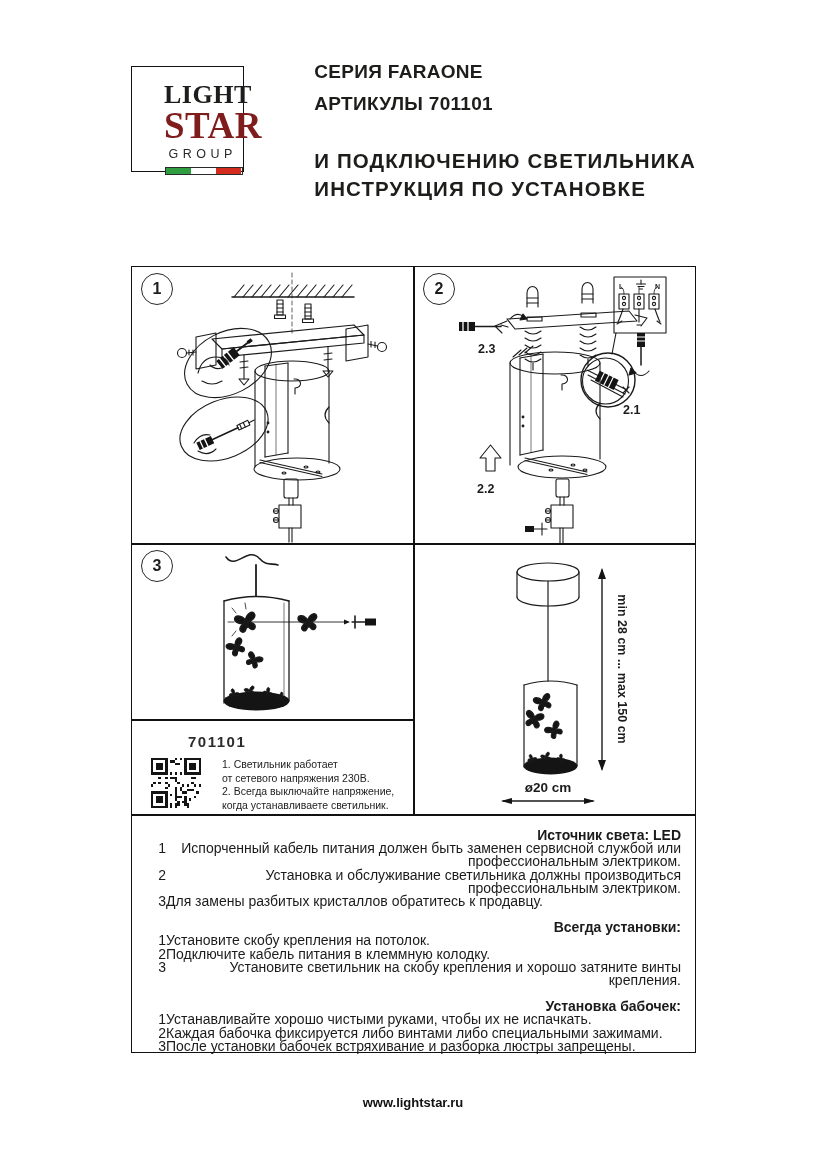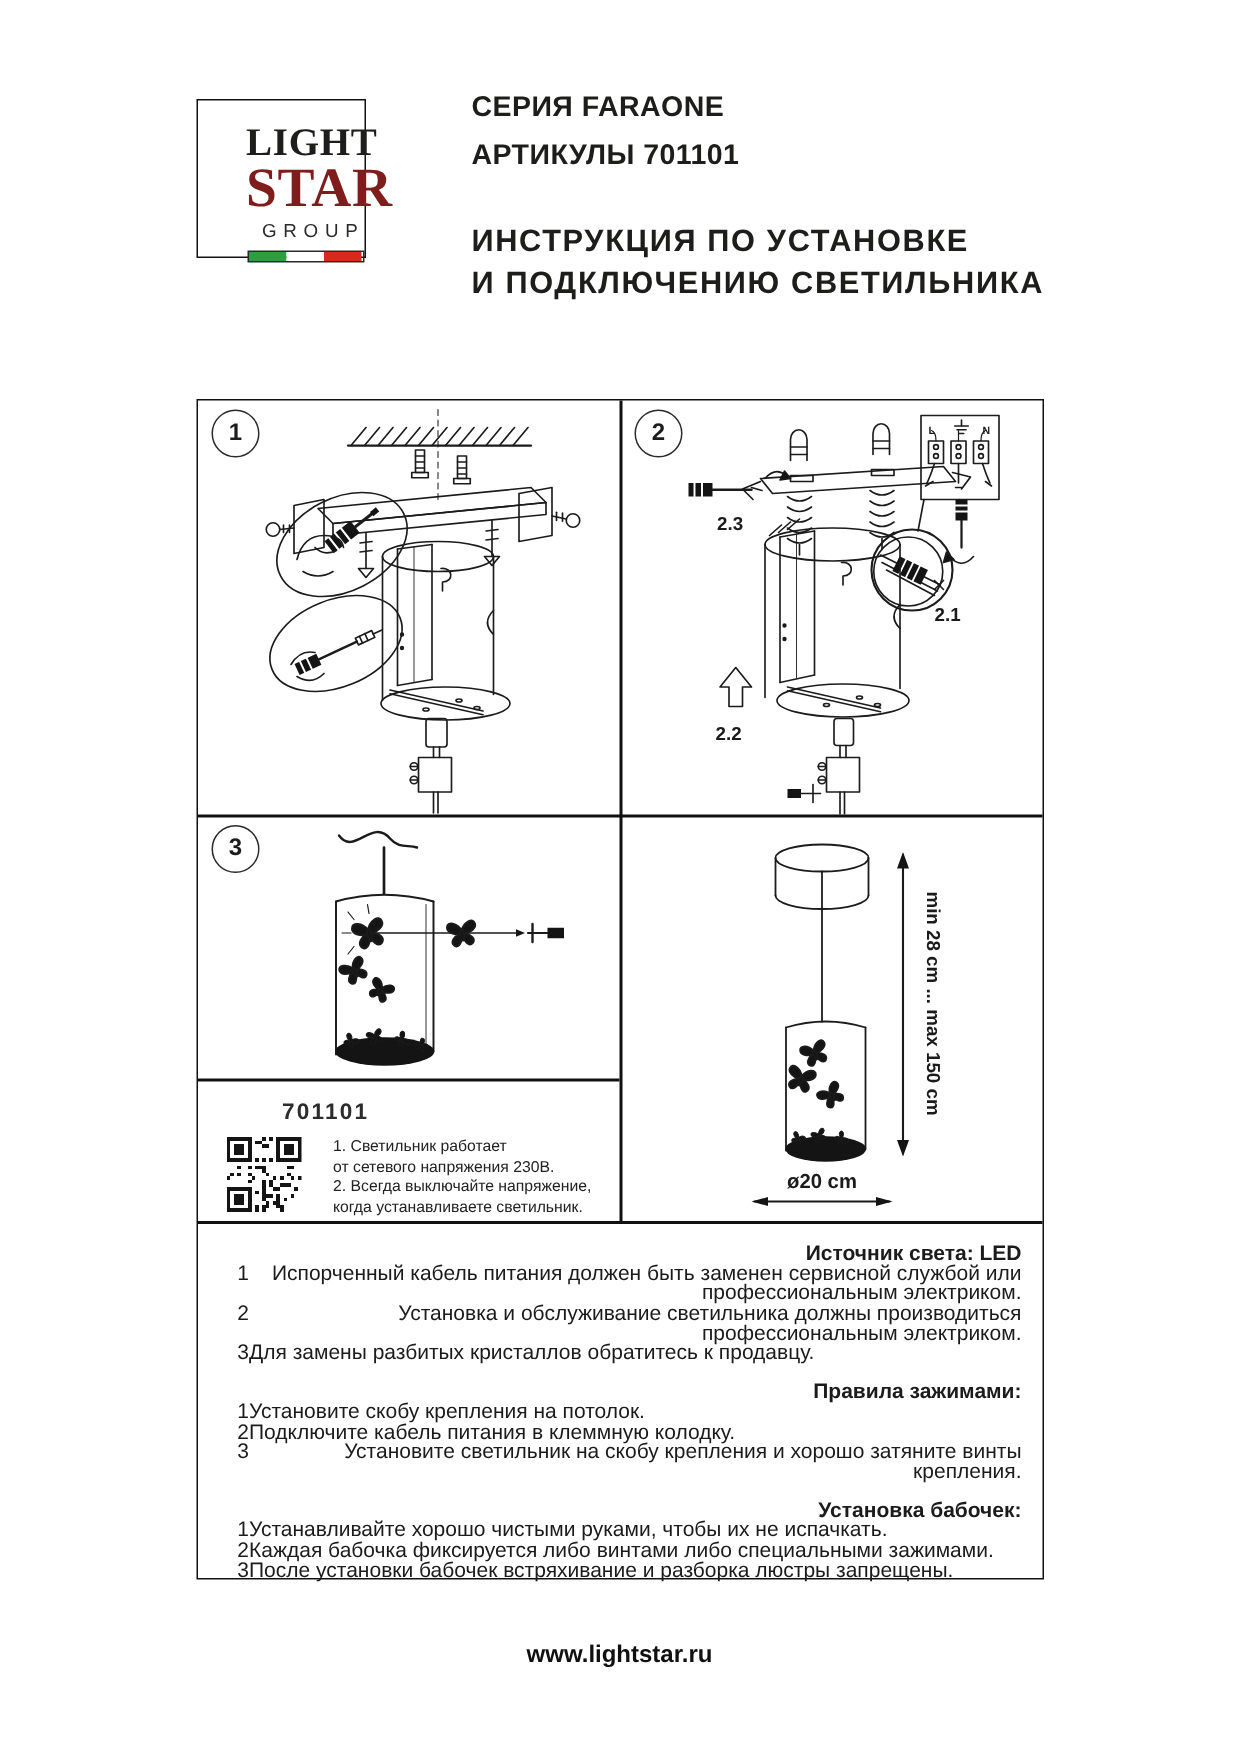--- a/index.html
+++ b/index.html
@@ -2,21 +2,21 @@
 <html><head>
 <meta charset="utf-8">
 <style>
   html,body{margin:0;padding:0;}
   body{width:826px;height:1169px;background:#ffffff;position:relative;overflow:hidden;
        font-family:"Liberation Sans",sans-serif;color:#1d1d1b;}
   .page{position:absolute;inset:0;}
 
   
   .logo{position:absolute;left:131px;top:66px;width:113px;height:106px;border:1.5px solid #111;
-        box-sizing:border-box;text-align:right;background:#fff;padding-left:32px;}
+        box-sizing:border-box;text-align:left;background:#fff;padding-left:32px;}
   .logo-w1{font-family:"Liberation Serif",serif;font-weight:bold;font-size:26px;line-height:1;
            margin-top:15px;letter-spacing:.5px;color:#1d1d1b;}
   .logo-w2{font-family:Liberation Serif, serif;font-weight:bold;font-size:37px;line-height:.95;
            letter-spacing:.5px;color:#7f1d1d;}
   .logo-w3{font-size:12.5px;letter-spacing:4.5px;text-indent:4.5px;margin-top:4px;color:#2a2a2a;}
   .flag{width:78px;height:8px;margin:6px auto 0;border:1px solid #2a2a2a;display:flex;box-sizing:border-box;}
   .flag span{flex:1;height:100%;}
 
   .head-right{position:absolute;right:130px;top:61px;text-align:left;}
   .series,.articles{font-size:19px;font-weight:bold;letter-spacing:.3px;}
@@ -41,21 +41,21 @@
 
   
   .specs{position:absolute;left:0;top:549px;width:565px;height:238px;box-sizing:border-box;
          padding:13px 16px 0 20px;font-size:14px;line-height:13.2px;color:#1b1b1b;text-align:right;}
   .spec-ls{font-weight:bold;}
   .spec-head{font-weight:bold;margin-top:13px;}
   .spec-item{display:flex;}
   .spec-item .num{width:14px;flex:none;}
 
   .footer{position:absolute;left:0;top:1095px;width:826px;text-align:center;
-          font-size:16px;font-weight:bold;color:#101010;}
+          font-size:13px;font-weight:bold;color:#101010;}
 </style>
 </head>
 <body>
 
 <svg width="0" height="0" style="position:absolute" aria-hidden="true">
   <defs>
     <g id="bfly">
       <path d="M0,-1.5 C-2,-6.5 -8,-8.5 -8.5,-4.5 C-9,-1.5 -4.5,0.5 -1.5,0.5 C-5,1.5 -8,4.5 -5.5,7 C-3,9.2 -0.5,4.5 0,2 C0.5,4.5 3,9.2 5.5,7 C8,4.5 5,1.5 1.5,0.5 C4.5,0.5 9,-1.5 8.5,-4.5 C8,-8.5 2,-6.5 0,-1.5 Z" fill="#141414"></path>
       <ellipse cx="0" cy="1.2" rx="1.1" ry="3.4" fill="#141414"></ellipse>
     </g>
@@ -72,22 +72,22 @@
       <span style="background: rgb(47, 158, 65);"></span>
       <span style="background: rgb(255, 255, 255);"></span>
       <span style="background: rgb(213, 43, 30);"></span>
     </div>
   </div>
 
   <div class="head-right">
     <div class="series">СЕРИЯ FARAONE</div>
     <div class="articles">АРТИКУЛЫ 701101</div>
     <div class="doc-title">
+      <div>И ПОДКЛЮЧЕНИЮ СВЕТИЛЬНИКА</div>
       <div>ИНСТРУКЦИЯ ПО УСТАНОВКЕ</div>
-      <div>И ПОДКЛЮЧЕНИЮ СВЕТИЛЬНИКА</div>
     </div>
   </div>
 
   <div class="dbox">
 
     <div class="divider" style="left:281px;top:0;width:1.5px;height:548px"></div>
     <div class="divider" style="left:0;top:276px;width:100%;height:1.5px"></div>
     <div class="divider" style="left:0;top:452px;width:281px;height:1.5px"></div>
     <div class="divider" style="left:0;top:547px;width:100%;height:1.5px"></div>
 
@@ -611,21 +611,21 @@
       </div>
       <div class="spec-item">
         <span class="num">2</span>
         <span>Установка и обслуживание светильника должны производиться профессиональным электриком.</span>
       </div>
       <div class="spec-item">
         <span class="num">3</span>
         <span>Для замены разбитых кристаллов обратитесь к продавцу.</span>
       </div>
 
-      <div class="spec-head">Правила зажимами:</div>
+      <div class="spec-head">Всегда установки:</div>
       <div class="spec-item">
         <span class="num">1</span>
         <span>Установите скобу крепления на потолок.</span>
       </div>
       <div class="spec-item">
         <span class="num">2</span>
         <span>Подключите кабель питания в клеммную колодку.</span>
       </div>
       <div class="spec-item">
         <span class="num">3</span>

